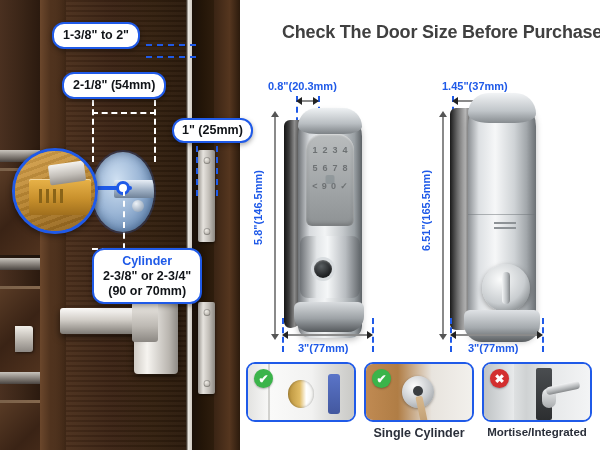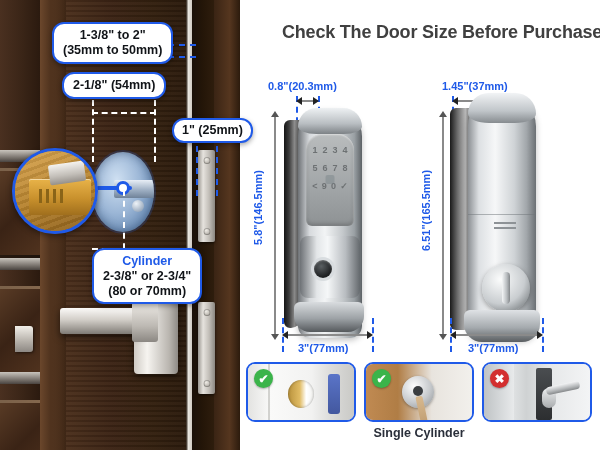--- a/index.html
+++ b/index.html
@@ -430,35 +430,34 @@
     <div class="dguide v" style="left:123px;top:190px;height:70px"></div>
   </div>
 
   <div class="bguide h" style="left:146px;top:44px;width:50px;z-index:15"></div>
   <div class="bguide h" style="left:146px;top:56px;width:50px;z-index:15"></div>
   <div class="bguide v" style="left:196px;top:146px;height:50px;z-index:15"></div>
   <div class="bguide v" style="left:216px;top:146px;height:50px;z-index:15"></div>
 
   <div class="callout" id="callout-thickness">
     <span>1-3/8" to 2"</span><br>
-    <span>(35mm to 50mm)</span>
   </div>
 
   <div class="callout" id="callout-hole">
     <span>2-1/8" (54mm)</span>
   </div>
 
   <div class="callout" id="callout-edge">
     <span>1" (25mm)</span>
   </div>
 
   <div class="callout" id="callout-backset">
     <span class="hdr">Cylinder</span>
     <span>2-3/8" or 2-3/4"</span><br>
-    <span>(80 or 70mm)</span>
+    <span>(90 or 70mm)</span>
   </div>
 
   <div class="right">
 
     <div class="title">Check The Door Size Before Purchase</div>
 
     <div class="figs">
 
       <div class="fig fig-a">
 
@@ -575,16 +574,17 @@
     <div class="card">
       <div class="card-thumb">
         <div class="c3">
           <div class="c3-door"></div>
           <div class="c3-mortise"></div>
           <div class="c3-rose"></div>
           <div class="c3-lever"></div>
         </div>
         <div class="badge no">✖</div>
       </div>
+      <div class="card-label">Mortise/Integrated</div>
     </div>
   </div>
 
 </div>
 
 </body></html>

